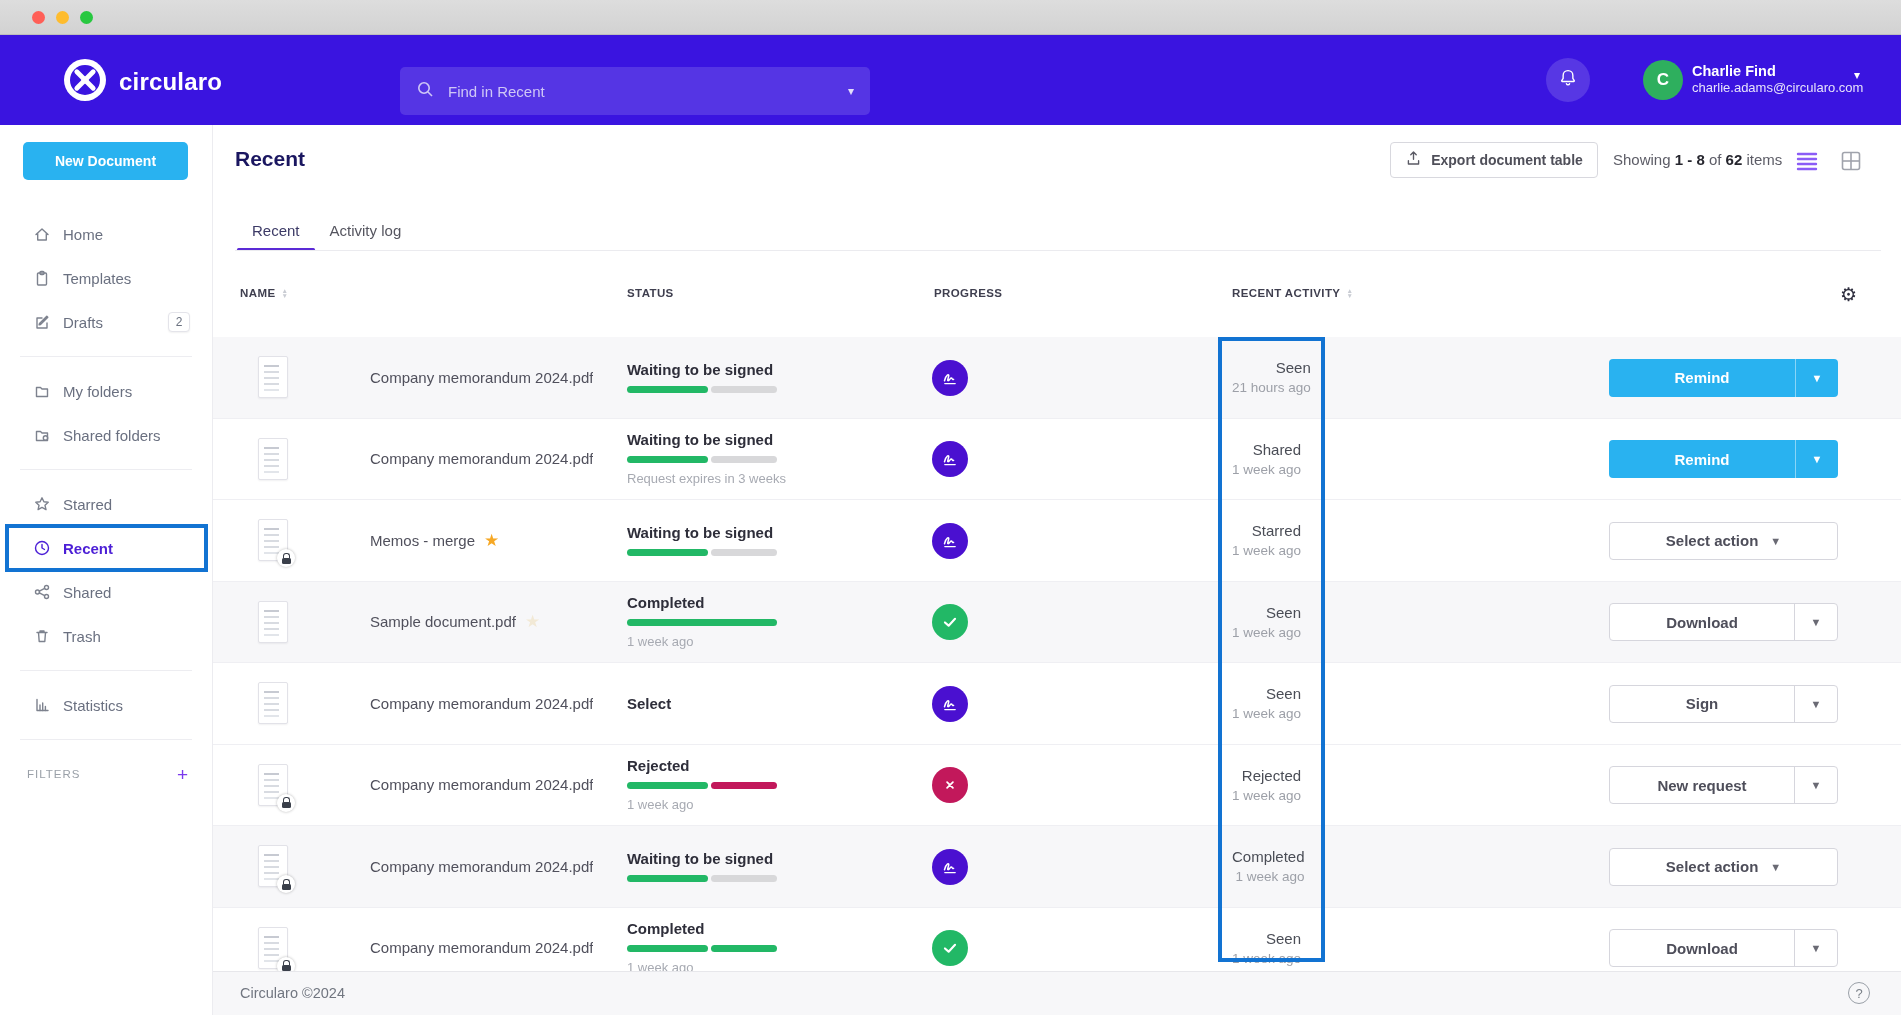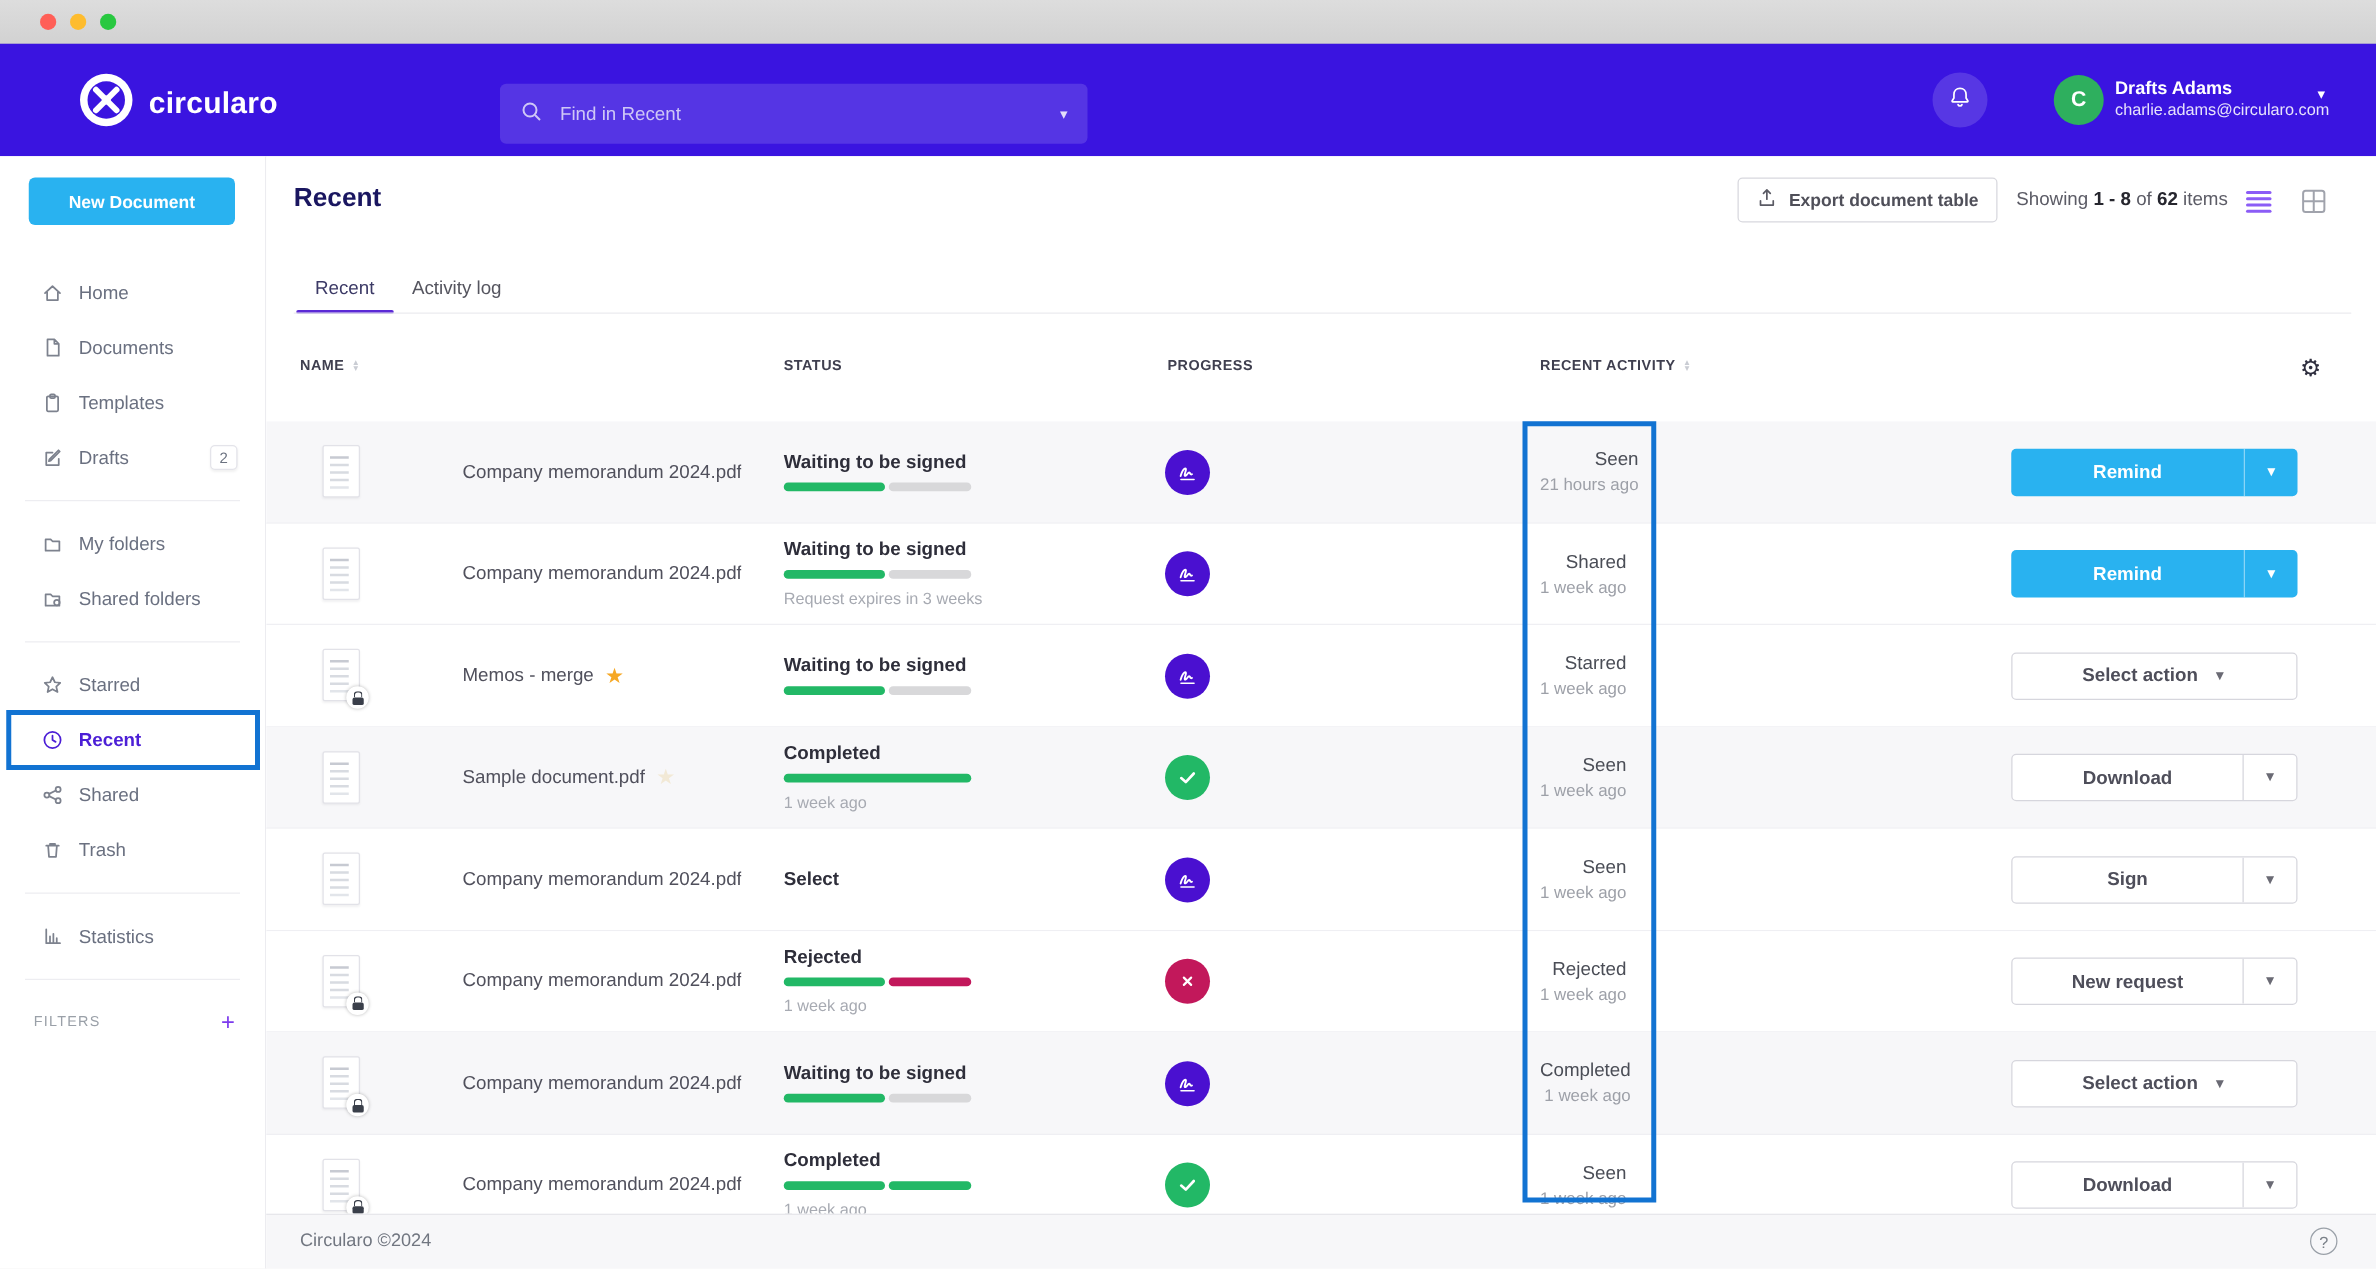--- a/index.html
+++ b/index.html
@@ -187,44 +187,36 @@
       <span>
         <svg width="22" height="22" viewBox="0 0 24 24" fill="none" stroke="#ffffff" stroke-width="1.5" stroke-linejoin="round" stroke-linecap="round">
           <path d="M12 4c3.2 0 5.3 2.3 5.3 5.3v3.2l1.5 2.4c.25.4-.05.9-.5.9H5.7c-.45 0-.75-.5-.5-.9l1.5-2.4V9.3C6.7 6.3 8.8 4 12 4Z"></path>
           <path d="M10.3 18.2a1.8 1.8 0 0 0 3.4 0"></path>
         </svg>
       </span>
     </div>
 
     <div class="avatar">C</div>
     <div class="user-meta">
-      <div class="user-name">Drafts Adams</div>
+      <div class="user-name">Charlie Find</div>
       <div class="user-email">charlie.adams@circularo.com</div>
     </div>
     <span class="user-caret">▾</span>
   </div>
 
   <div class="sidebar">
     <button class="new-doc">New Document</button>
     <div class="nav" id="nav">
         <div class="nav-item">
           <span class="ni-icon">
             <svg width="18" height="18" viewBox="0 0 18 18" fill="none" stroke="#7d828e" stroke-width="1.4" stroke-linecap="round" stroke-linejoin="round">
               <path d="M3 9.5 9 4l6 5.5M4.7 8.6V15h8.6V8.6"></path>
             </svg>
           </span>
           <span class="ni-label">Home</span>
-        </div>
-        <div class="nav-item">
-          <span class="ni-icon">
-            <svg width="18" height="18" viewBox="0 0 18 18" fill="none" stroke="#7d828e" stroke-width="1.4" stroke-linecap="round" stroke-linejoin="round">
-              <path d="M5 2.5h5.5L14 6v9.5H5zM10.5 2.5V6H14"></path>
-            </svg>
-          </span>
-          <span class="ni-label">Documents</span>
         </div>
         <div class="nav-item">
           <span class="ni-icon">
             <svg width="18" height="18" viewBox="0 0 18 18" fill="none" stroke="#7d828e" stroke-width="1.4" stroke-linecap="round" stroke-linejoin="round">
               <rect x="4.5" y="4" width="9" height="12" rx="1"></rect>
               <rect x="7" y="2.5" width="4" height="3" rx="1"></rect>
             </svg>
           </span>
           <span class="ni-label">Templates</span>
         </div>

